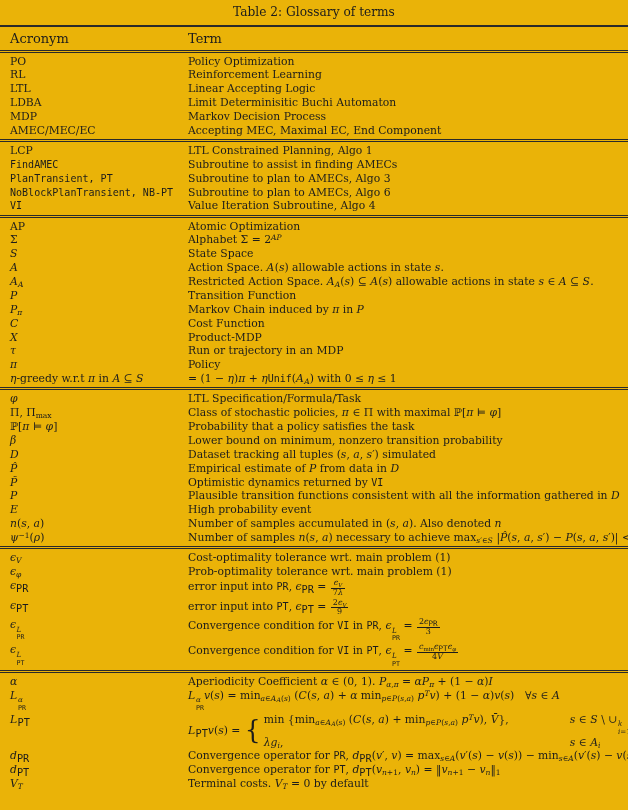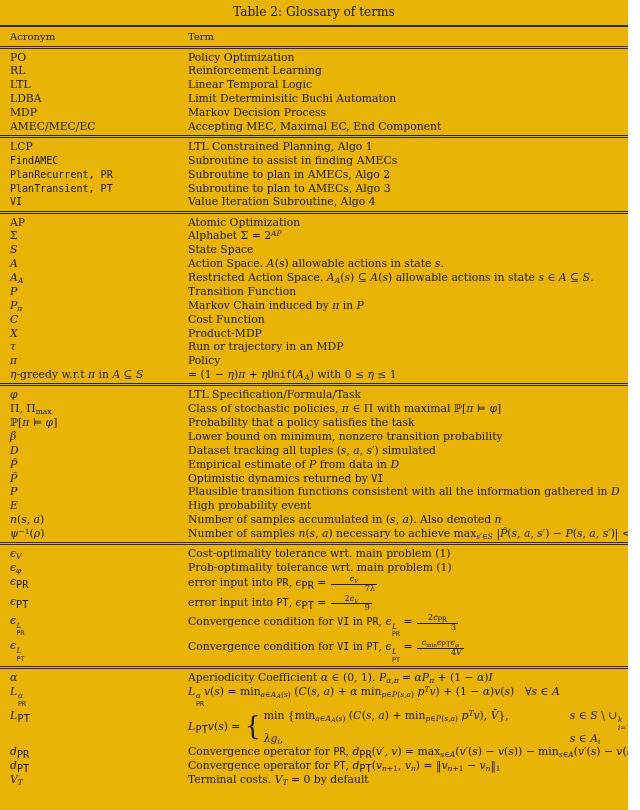--- a/index.html
+++ b/index.html
@@ -8,21 +8,21 @@
     color:#1c1c1c;font-family:"DejaVu Serif","Liberation Serif",serif;
     font-size:10.8px;
   }
   .caption{
     text-align:center;font-size:12.2px;padding-top:5px;margin-bottom:6px;
     color:#1c1c1c;
   }
   table{border-collapse:collapse;width:640px;table-layout:fixed;}
   thead{border-top:2px solid #2a2a2a;border-bottom:3px double #2a2a2a;}
   thead th{
-    font-weight:normal;text-align:left;font-size:10px;
+    font-weight:normal;text-align:left;font-size:13px;
     padding:4px 0 3.5px 0;
   }
   th.acronym,td.acronym{width:178px;padding-left:10px;}
   tbody.section{border-top:3px double #2a2a2a;}
   tbody.section:first-of-type{border-top:none;}
   td{vertical-align:top;padding:0.4px 0;line-height:13.1px;}
   td.term{white-space:nowrap;overflow:visible;}
   td.acronym{white-space:nowrap;overflow:visible;}
   tbody.section tr:first-child td{padding-top:2px;}
   tbody.section tr:last-child td{padding-bottom:2px;}
@@ -31,21 +31,21 @@
   .tt{font-family:"DejaVu Sans Mono","Liberation Mono",monospace;font-size:0.93em;}
   sub{font-size:0.70em;vertical-align:-0.28em;line-height:0;}
   sup{font-size:0.70em;vertical-align:0.45em;line-height:0;}
   sub .tt, sub.tt{font-size:0.95em;}
   sub sub{font-size:0.82em;vertical-align:-0.2em;}
   .frac{
     display:inline-block;vertical-align:-0.62em;text-align:center;
     font-size:0.74em;line-height:1.12;margin:0 1px;
   }
   .frac .num{display:block;border-bottom:0.8px solid #1c1c1c;padding:0 2px;}
-  .frac .den{display:block;padding:0 2px;margin-left:32px;}
+  .frac .den{display:block;padding:0 2px;}
   .ss{
     display:inline-flex;flex-direction:column;vertical-align:-0.5em;
     font-size:0.66em;line-height:1.08;text-align:left;margin-left:0.5px;
   }
   .ss .sup,.ss .sub{display:block;}
   .cases{display:inline-flex;align-items:center;vertical-align:middle;}
   .brace{
     font-size:25px;line-height:0.95;font-weight:300;margin:0 3px 0 1px;
     transform:scaleY(1.06);display:inline-block;
   }
@@ -70,21 +70,21 @@
         <tr>
           <td class="acronym">PO</td>
           <td class="term">Policy Optimization</td>
         </tr>
         <tr>
           <td class="acronym">RL</td>
           <td class="term">Reinforcement Learning</td>
         </tr>
         <tr>
           <td class="acronym">LTL</td>
-          <td class="term">Linear Temporal Logic</td>
+          <td class="term">Linear Accepting Logic</td>
         </tr>
         <tr>
           <td class="acronym">LDBA</td>
           <td class="term">Limit Determinisitic Buchi Automaton</td>
         </tr>
         <tr>
           <td class="acronym">MDP</td>
           <td class="term">Markov Decision Process</td>
         </tr>
         <tr>
@@ -95,26 +95,26 @@
       <tbody class="section">
         <tr>
           <td class="acronym">LCP</td>
           <td class="term">LTL Constrained Planning, Algo 1</td>
         </tr>
         <tr>
           <td class="acronym"><span class="tt">FindAMEC</span></td>
           <td class="term">Subroutine to assist in finding AMECs</td>
         </tr>
         <tr>
-          <td class="acronym"><span class="tt">PlanRecurrent, PR</span></td>
-          <td class="term">Subroutine to plan in AMECs, Algo 2</td>
-        </tr>
-        <tr>
           <td class="acronym"><span class="tt">PlanTransient, PT</span></td>
           <td class="term">Subroutine to plan to AMECs, Algo 3</td>
+        </tr>
+        <tr>
+          <td class="acronym"><span class="tt">NoBlockPlanTransient, NB-PT</span></td>
+          <td class="term">Subroutine to plan to AMECs, Algo 6</td>
         </tr>
         <tr>
           <td class="acronym"><span class="tt">VI</span></td>
           <td class="term">Value Iteration Subroutine, Algo 4</td>
         </tr>
       </tbody>
       <tbody class="section">
         <tr>
           <td class="acronym">AP</td>
           <td class="term">Atomic Optimization</td>

